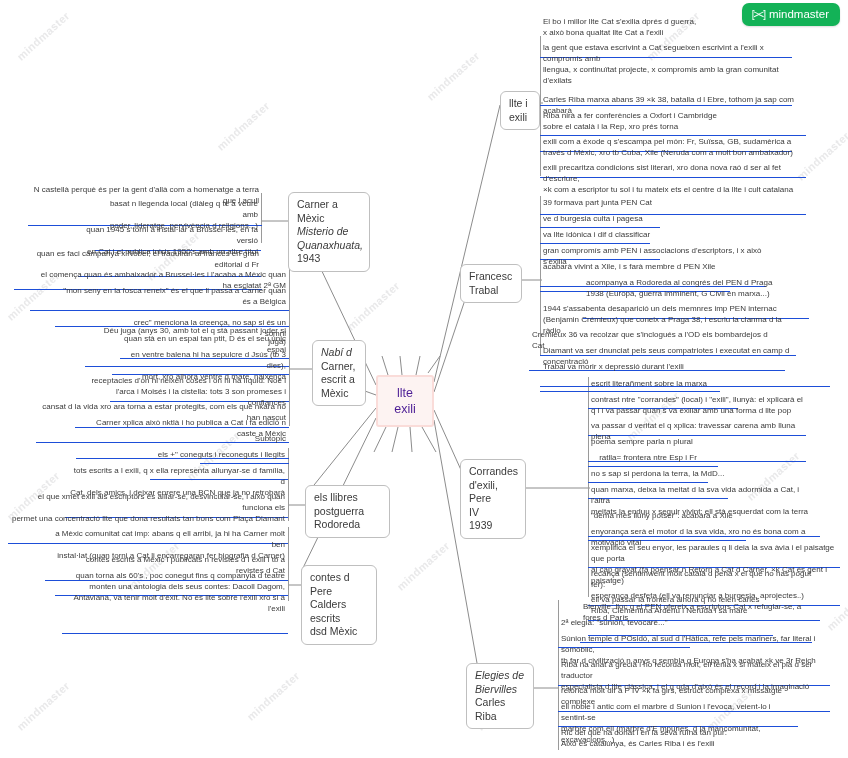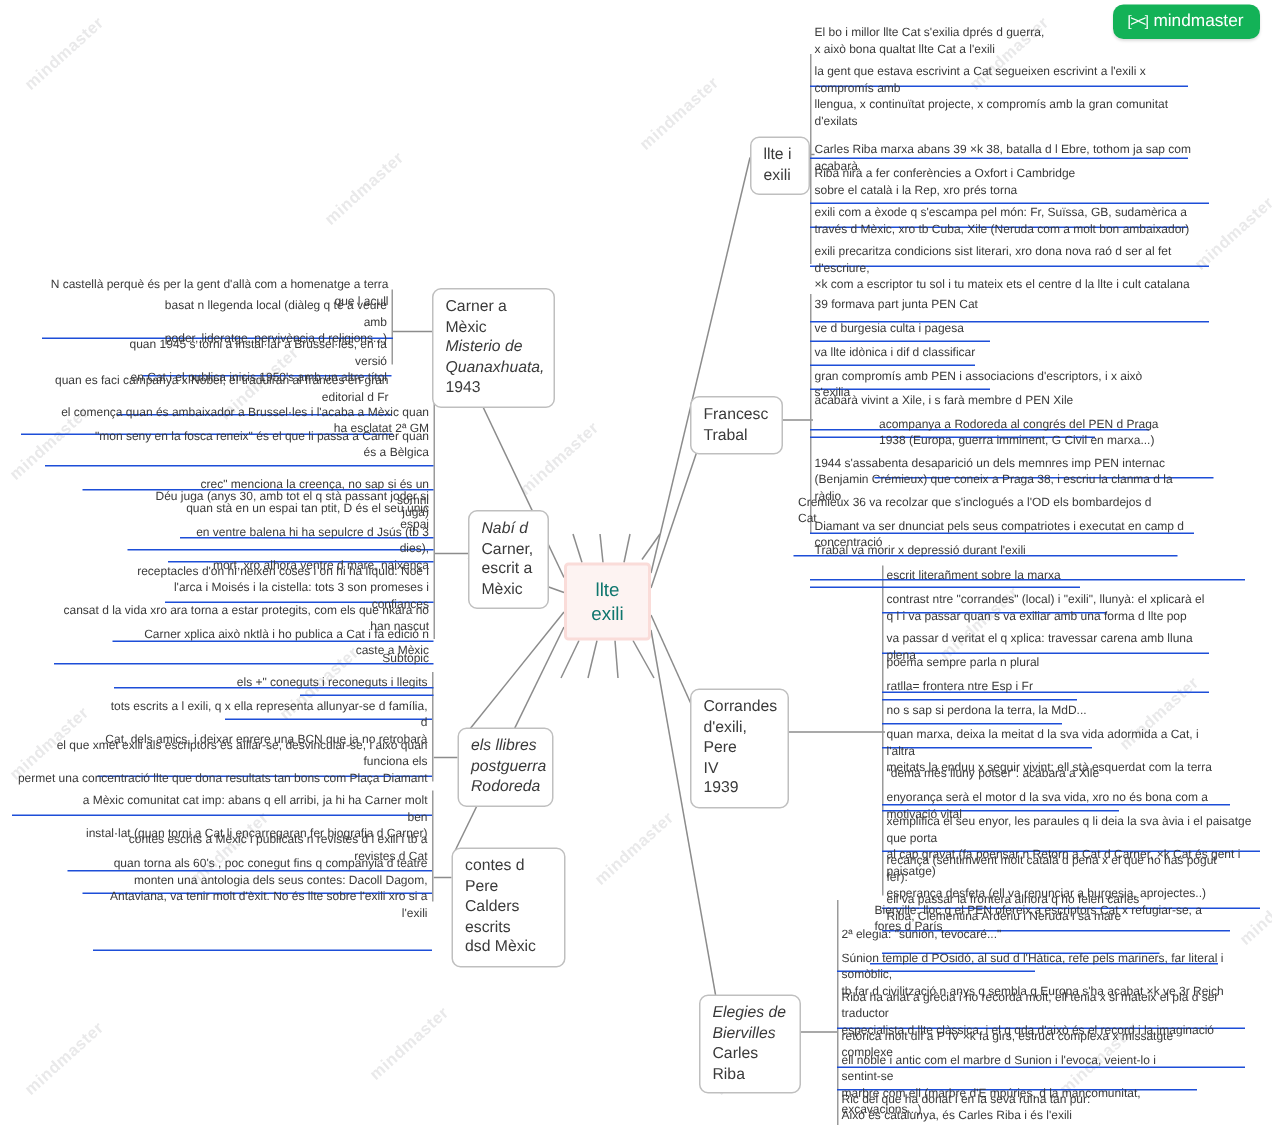--- a/index.html
+++ b/index.html
@@ -50,21 +50,21 @@
     left: 376px; top: 375px;
     width: 58px; height: 52px;
     border: 2px solid #fadcd9;
     background: #fdf3f2;
     border-radius: 3px;
     display: flex; flex-direction: column;
     align-items: center; justify-content: center;
     z-index: 25;
   }
   #root-node .rl {
-    color: #0f766e;
+    color: #4c1d95;
     font-size: 12.5px;
     line-height: 16px;
     text-align: center;
   }
 
   
   .topic {
     position: absolute;
     border: 1px solid #bfbfbf;
     border-radius: 6px;
@@ -201,21 +201,21 @@
   </div>
   <div class="spine" style="left:588px; top:377px; height:220px; width:1px;"></div>
   <svg style="position:absolute;left:524px;top:483px;width:68px;height:10px;">
     <path d="M0 5 L66 5" stroke="#8c8c8c" stroke-width="1" fill="none"></path>
   </svg>
 
   <div class="leaf" style="left:588px; top:376px; width:150px;">escrit literañment sobre la marxa</div>
   <div class="leaf" style="left:588px; top:392px; width:218px;">contrast ntre "corrandes" (local) i "exili", llunyà: el xplicarà el<br>q l i va passar quan s va exiliar amb una forma d llte pop</div>
   <div class="leaf" style="left:588px; top:418px; width:218px;">va passar d veritat el q xplica: travessar carena amb lluna plena</div>
   <div class="leaf" style="left:588px; top:434px; width:130px;">poema sempre parla n plural</div>
-  <div class="leaf" style="left:588px; top:450px; width:120px;">ratlla= frontera ntre Esp i Fr</div>
+  <div class="leaf" style="left:588px; top:450px; width:120px;text-align:center;">ratlla= frontera ntre Esp i Fr</div>
   <div class="leaf" style="left:588px; top:466px; width:140px;">no s sap si perdona la terra, la MdD...</div>
   <div class="leaf" style="left:588px; top:482px; width:232px;">quan marxa, deixa la meitat d la sva vida adormida a Cat, i l'altra<br>meitats la enduu x seguir vivint: ell stà esquerdat com la terra</div>
   <div class="leaf" style="left:588px; top:508px; width:158px;">"demà més lluny potser": acabarà a Xile</div>
   <div class="leaf" style="left:588px; top:524px; width:252px;">enyorança serà el motor d la sva vida, xro no és bona com a motivació vital</div>
   <div class="leaf" style="left:588px; top:540px; width:252px;">xemplifica el seu enyor, les paraules q li deia la sva àvia i el paisatge que porta<br>al cap gravat (fa poensar n Retorn a Cat d Carner, ×k Cat és gent i paisatge)</div>
   <div class="leaf" style="left:588px; top:566px; width:232px;">recança (sentimwent molt català d pena x el que no has pogut fer):<br>esperança desfeta (ell va renunciar a burgesia, aprojectes..)</div>
   <div class="leaf" style="left:588px; top:592px; width:185px;">ell va passar la frontera alhora q ho feien carles<br>Riba, Clementina Arderiu i Neruda i sa mare</div>
 
   <div class="topic" style="left:466px; top:663px; width:68px;">
     <div class="it">Elegies de</div>
@@ -266,21 +266,21 @@
   <div class="leaf r" style="left:55px;  top:283px; width:234px;">"mon seny en la fosca reneix" és el que li passa a Carner quan és a Bèlgica</div>
   <div class="leaf r" style="left:85px;  top:299px; width:204px;margin-top:24px;">Déu juga (anys 30, amb tot el q stà passant joder si juga)</div>
   <div class="leaf r" style="left:120px; top:315px; width:169px;">crec" menciona la creença, no sap si és un somni</div>
   <div class="leaf r" style="left:112px; top:331px; width:177px;">quan stà en un espai tan ptit, D és el seu únic espai</div>
   <div class="leaf r" style="left:110px; top:347px; width:179px;">en ventre balena hi ha sepulcre d Jsús (tb 3 dies),<br>mort, xro alhora ventre d mare, naixença</div>
   <div class="leaf r" style="left:75px;  top:373px; width:214px;">receptacles d'on hi neixen coses i on hi ha líquid: Noè i<br>l'arca i Moisés i la cistella: tots 3 son promeses i confiances</div>
   <div class="leaf r" style="left:36px;  top:399px; width:253px;">cansat d la vida xro ara torna a estar protegits, com els que nkara no han nascut</div>
   <div class="leaf r" style="left:76px;  top:415px; width:213px;">Carner xplica això nktlà i ho publica a Cat i fa edició n caste a Mèxic</div>
   <div class="leaf r" style="left:200px; top:431px; width:89px;">Subtopic</div>
 
-  <div class="topic" style="left:305px; top:485px; width:64px;font-style:italic;">
+  <div class="topic" style="left:305px; top:485px; width:85px;">
     <div>els llibres</div>
     <div>postguerra</div>
     <div>Rodoreda</div>
   </div>
   <div class="spine right" style="left:288px; top:448px; height:73px; width:1px;"></div>
   <svg style="position:absolute;left:289px;top:500px;width:18px;height:10px;">
     <path d="M0 5 L16 5" stroke="#8c8c8c" stroke-width="1" fill="none"></path>
   </svg>
 
   <div class="leaf r" style="left:150px; top:447px; width:138px;">els +" coneguts i reconeguts i llegits</div>

